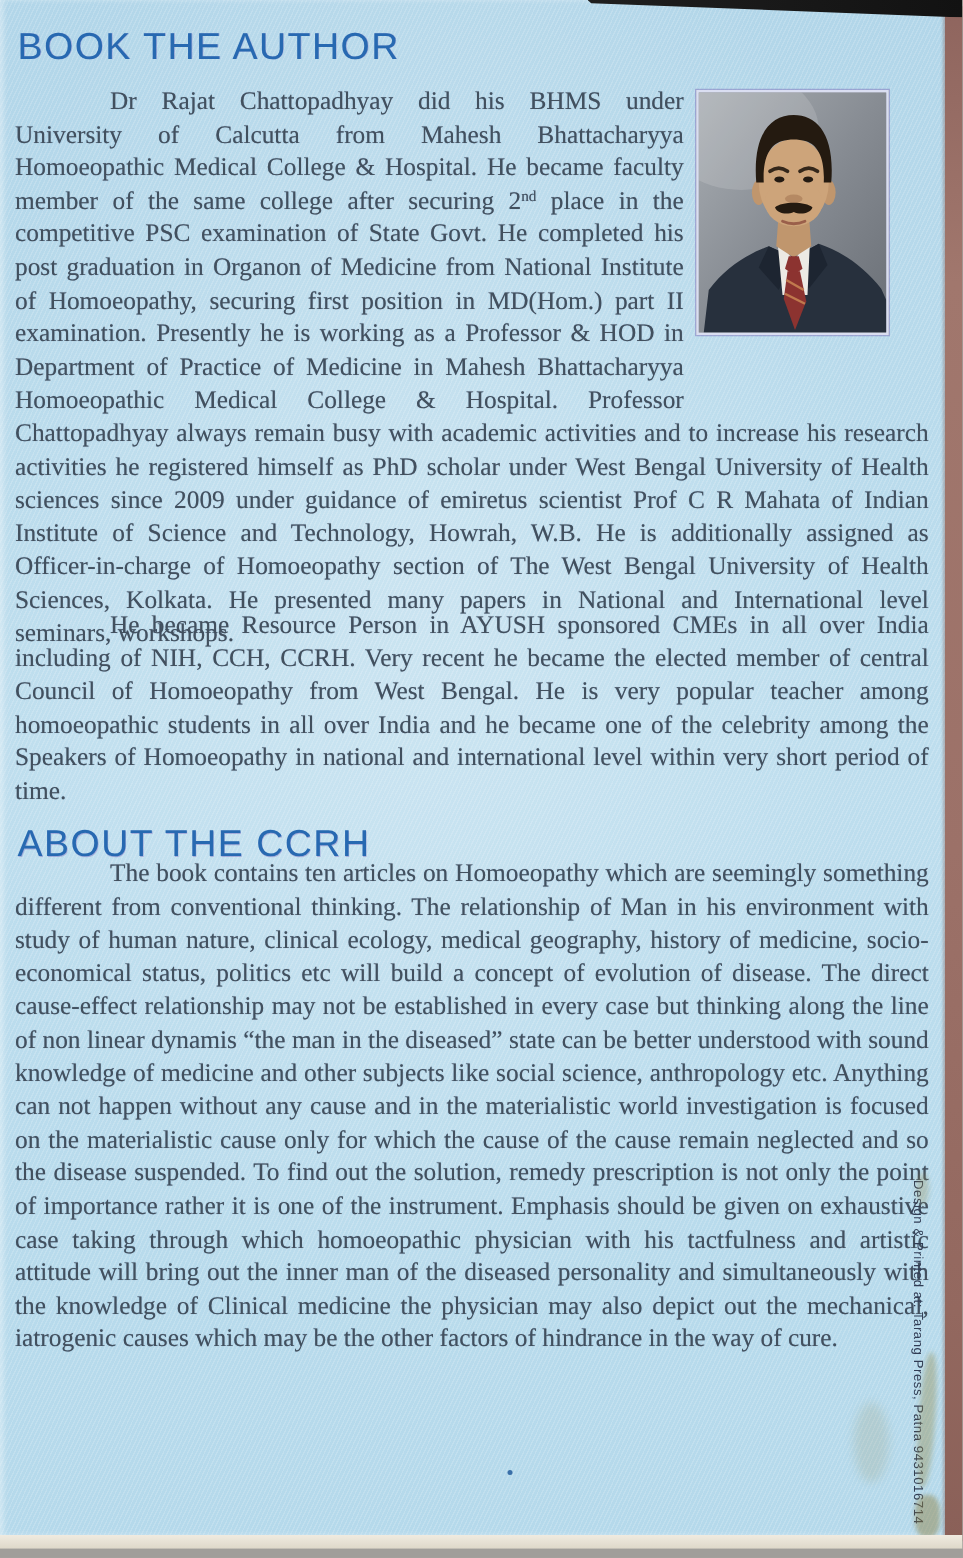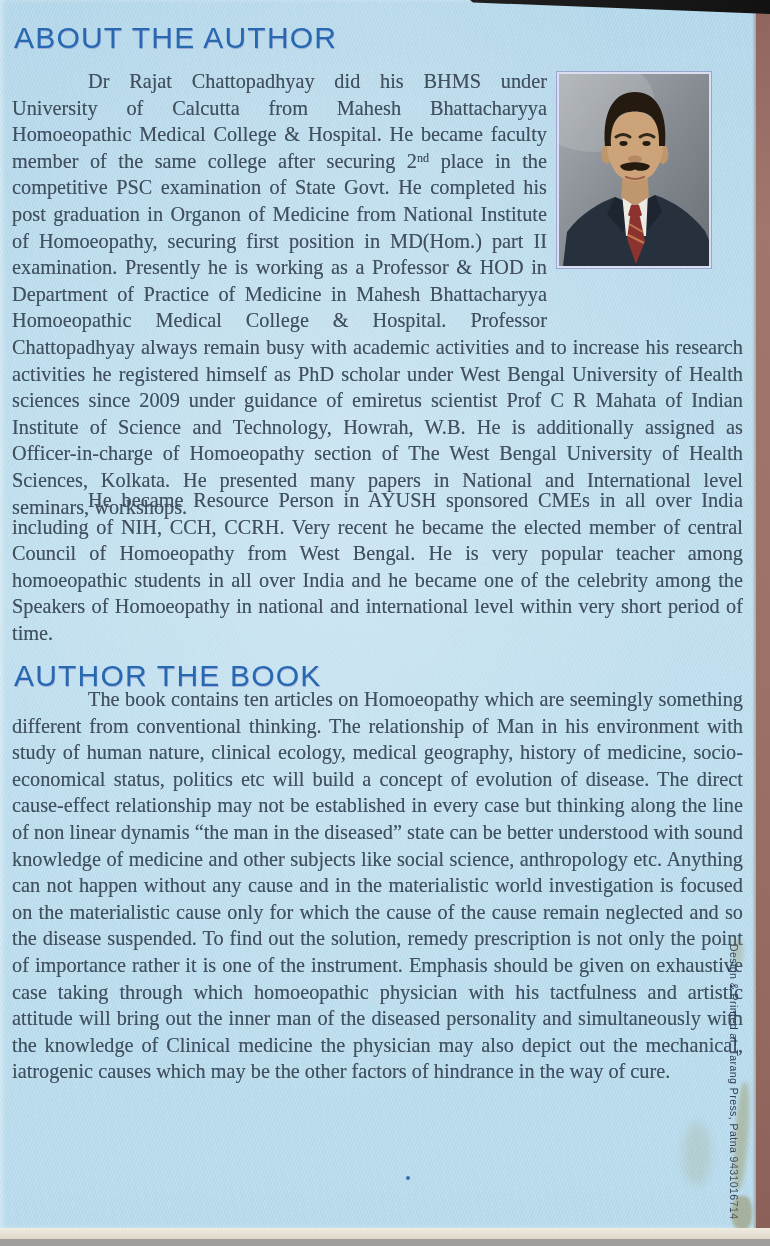--- a/index.html
+++ b/index.html
@@ -62,21 +62,21 @@
     writing-mode:vertical-rl;font-family:"Liberation Sans", sans-serif;
     font-size:10.5px;letter-spacing:0.45px;color:#313d55;white-space:nowrap;}
 </style>
 </head>
 <body>
 
 <div class="scan">
 
   <div class="page">
 
-    <h1 class="heading" id="author-heading">ABOUT THE AUTHOR</h1>
+    <h1 class="heading" id="author-heading">BOOK THE AUTHOR</h1>
 
     <div class="para" id="para1">
       <span class="photo-frame">
         <span class="photo">
           <svg width="150" height="192" viewBox="0 0 150 192" xmlns="http://www.w3.org/2000/svg" role="img">
             <defs>
               <linearGradient id="pgBg" x1="0" y1="0" x2="1" y2="1">
                 <stop offset="0" stop-color="#a9aeb3"></stop>
                 <stop offset="0.5" stop-color="#878c93"></stop>
                 <stop offset="1" stop-color="#6a6f76"></stop>
@@ -117,21 +117,21 @@
             <path d="M61,92 C66,87 86,87 91,92 C89,97 81,98 76,95.5 C71,98 63,97 61,92 Z" fill="#241a10"></path>
 
             <path d="M67,103 Q76,107 85,103" stroke="#9a5f4a" stroke-width="2.2" fill="none" stroke-linecap="round"></path>
           </svg>
         </span>
       </span><span>Dr Rajat Chattopadhyay did his BHMS under University of Calcutta from Mahesh Bhattacharyya Homoeopathic Medical College &amp; Hospital. He became faculty member of the same college after securing 2</span><sup>nd</sup><span> place in the competitive PSC examination of State Govt. He completed his post graduation in Organon of Medicine from National Institute of Homoeopathy, securing first position in MD(Hom.) part II examination. Presently he is working as a Professor &amp; HOD in Department of Practice of Medicine in Mahesh Bhattacharyya Homoeopathic Medical College &amp; Hospital. Professor Chattopadhyay always remain busy with academic activities and to increase his research activities he registered himself as PhD scholar under West Bengal University of Health sciences since 2009 under guidance of emiretus scientist Prof C R Mahata of Indian Institute of Science and Technology, Howrah, W.B. He is additionally assigned as Officer-in-charge of Homoeopathy section of The West Bengal University of Health Sciences, Kolkata. He presented many papers in National and International level seminars, workshops.</span>
     </div>
 
     <div class="para" id="para2">He became Resource Person in AYUSH sponsored CMEs in all over India including of NIH, CCH, CCRH. Very recent he became the elected member of central Council of Homoeopathy from West Bengal. He is very popular teacher among homoeopathic students in all over India and he became one of the celebrity among the Speakers of Homoeopathy in national and international level within very short period of time.</div>
 
-    <h1 class="heading" id="book-heading">AUTHOR THE BOOK</h1>
+    <h1 class="heading" id="book-heading">ABOUT THE CCRH</h1>
 
     <div class="para" id="para3">The book contains ten articles on Homoeopathy which are seemingly something different from conventional thinking. The relationship of Man in his environment with study of human nature, clinical ecology, medical geography, history of medicine, socio-economical status, politics etc will build a concept of evolution of disease. The direct cause-effect relationship may not be established in every case but thinking along the line of non linear dynamis “the man in the diseased” state can be better understood with sound knowledge of medicine and other subjects like social science, anthropology etc. Anything can not happen without any cause and in the materialistic world investigation is focused on the materialistic cause only for which the cause of the cause remain neglected and so the disease suspended. To find out the solution, remedy prescription is not only the point of importance rather it is one of the instrument. Emphasis should be given on exhaustive case taking through which homoeopathic physician with his tactfulness and artistic attitude will bring out the inner man of the diseased personality and simultaneously with the knowledge of Clinical medicine the physician may also depict out the mechanical, iatrogenic causes which may be the other factors of hindrance in the way of cure.</div>
 
     <div class="spine-note">Design &amp; Printed at: Tarang Press, Patna 9431016714</div>
 
     <div class="stain1"></div>
     <div class="stain2"></div>
     <div class="stain3"></div>
     <div class="stain4"></div>
     <div class="speck"></div>

